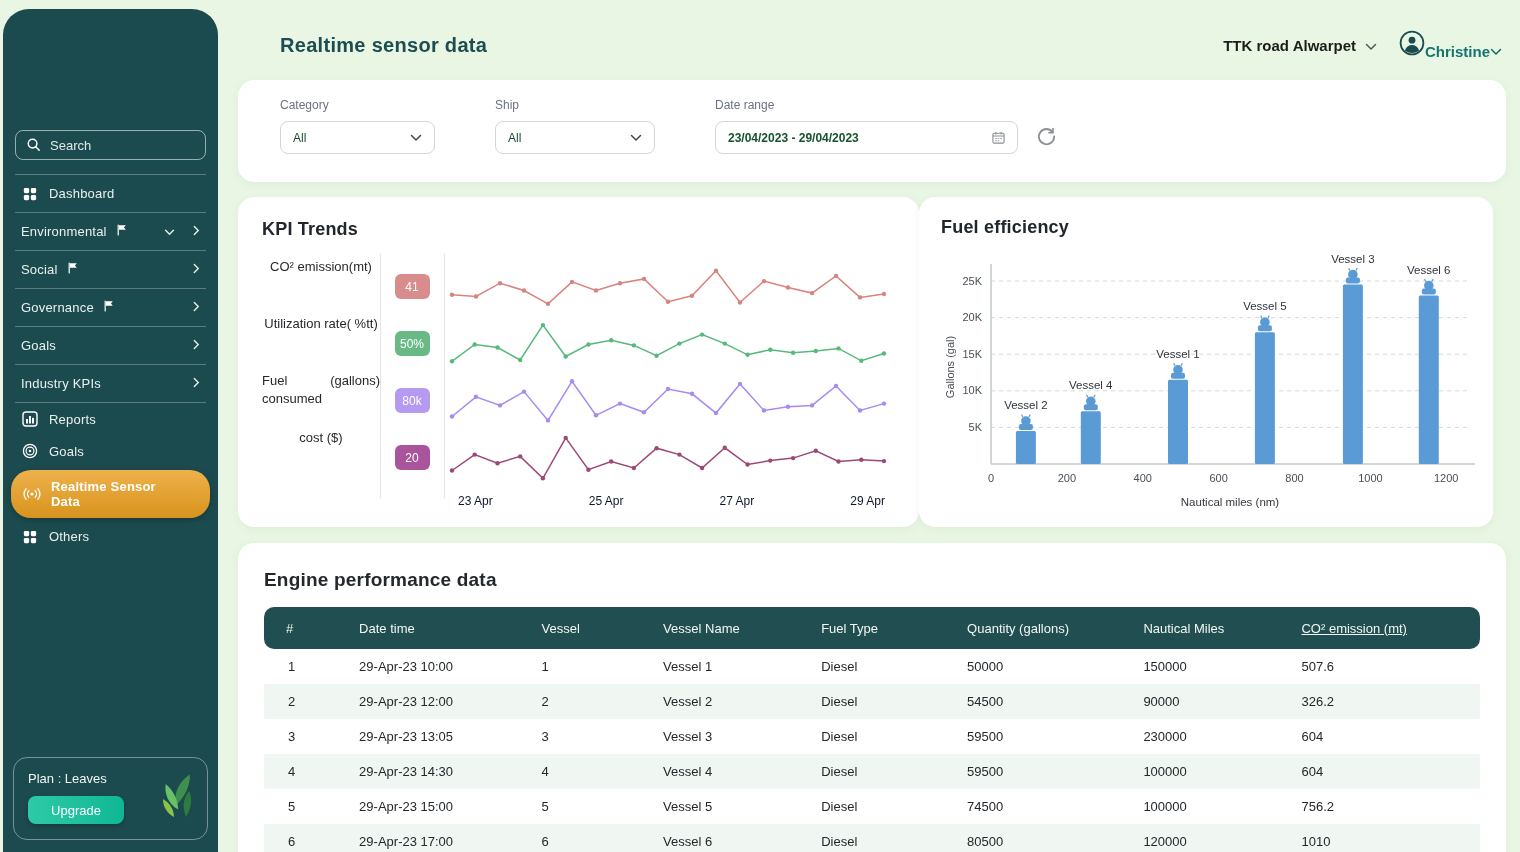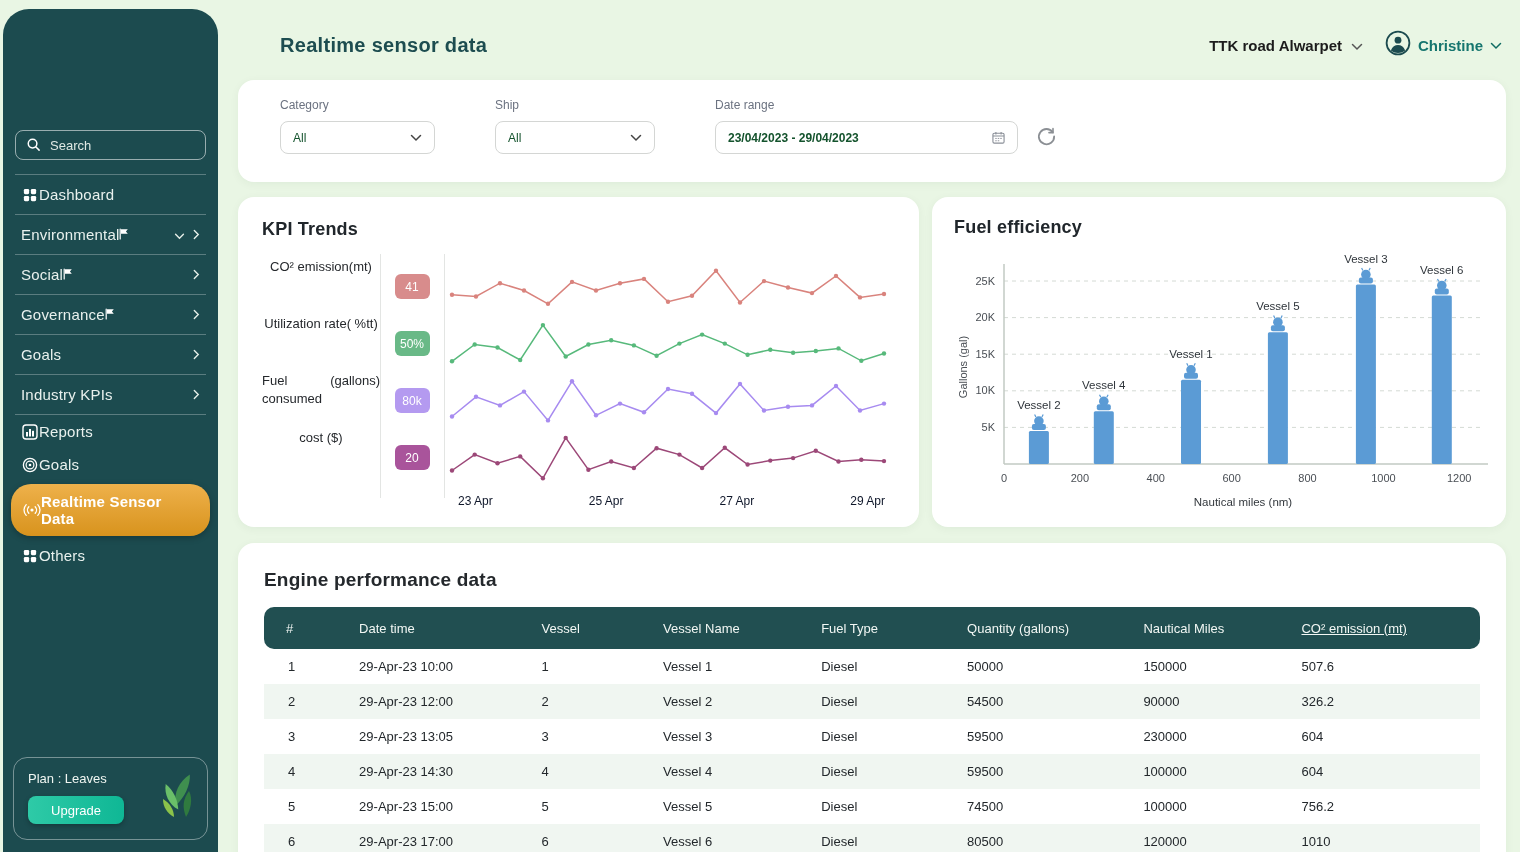--- a/index.html
+++ b/index.html
@@ -10,21 +10,21 @@
   .sidebar { position:absolute; left:3px; top:9px; width:215px; height:843px;
     background:#1c4b4f; border-radius:26px 26px 0 0; color:#e9f1ee; overflow:hidden; }
   .search-wrap { margin:121px 12px 0 12px; position:relative; }
   .search-input { width:100%; height:30px; background:transparent; border:1px solid rgba(255,255,255,.55);
     border-radius:8px; color:#eef5f1; font-size:13px; padding:0 10px 0 34px; outline:none;
     font-family:"Liberation Sans", sans-serif; }
   .search-input::placeholder { color:#dfe9e4; }
   .search-icon { position:absolute; left:11px; top:7px; }
   .nav { margin-top:14px; }
   .nav-divider { height:1px; background:rgba(255,255,255,.28); margin:0 12px; }
-  .nav-item { display:flex; align-items:center; padding:11px 18px; font-size:15px; cursor:pointer;
+  .nav-item { display:flex; align-items:center; gap:10px; padding:11px 18px; font-size:13px; cursor:pointer;
     letter-spacing:.2px; color:#e9f1ee; }
   .nav-item .grow { flex:1; }
   .nav-item.compact { padding:8px 18px; }
   .nav-item.active { background:linear-gradient(180deg,#eeb14b 0%,#d8931d 100%);
     border-radius:20px; margin:3px 8px; padding:9px 12px; color:#fff; font-weight:bold;
     box-shadow:0 2px 6px rgba(0,0,0,.25); }
   .nav-ico { width:18px; display:flex; justify-content:center; }
   .plan-box { position:absolute; left:10px; right:10px; bottom:12px; border:1px solid rgba(255,255,255,.4);
     border-radius:14px; padding:13px 14px 15px 14px; }
   .plan-label { font-size:13px; color:#f0f6f2; }
@@ -33,37 +33,37 @@
     font-family:"Liberation Sans", sans-serif; box-shadow:0 2px 5px rgba(0,0,0,.25); }
   .leaf-art { position:absolute; right:10px; bottom:14px; }
 
   
   .main { position:absolute; left:238px; top:0; width:1268px; }
   .topbar { display:flex; align-items:center; padding:30px 4px 0 42px; }
   .page-title { font-size:20px; font-weight:bold; color:#1d4d50; letter-spacing:.3px; }
   .topbar-right { margin-left:auto; display:flex; align-items:center; gap:8px; }
   .location-dd { display:flex; align-items:center; gap:9px; font-size:15px; color:#1c1c1c;
     font-weight:bold; cursor:pointer; }
-  .user-dd { display:flex; align-items:center; gap:7px; margin-left:14px; cursor:pointer; }
+  .user-dd { display:flex; align-items:flex-end; margin-left:14px; cursor:pointer; }
   .user-name { font-size:15px; color:#15756e; font-weight:bold; }
 
   
   .card { background:#fff; border-radius:16px; box-shadow:0 2px 10px rgba(20,60,40,.05); }
   .filter-card { margin-top:20px; height:102px; padding:18px 26px 0 42px; display:flex; gap:60px; }
   .field { }
   .field-label { font-size:12px; color:#6b7280; margin-bottom:9px; }
   .select, .date-input { height:33px; border:1px solid #d4d6d4; border-radius:8px; background:#fff;
     display:flex; align-items:center; font-size:12px; color:#14532d; cursor:pointer; }
   .select { width:155px; padding:0 12px; justify-content:space-between; }
   .date-wrap { display:flex; align-items:flex-end; gap:18px; }
   .date-input { width:303px; padding:8px 12px; justify-content:space-between; font-weight:bold; }
   .refresh-btn { background:none; border:none; cursor:pointer; margin-bottom:4px; }
 
   
-  .charts-row { display:flex; gap:13px; margin-top:15px; }
+  .charts-row { display:flex; margin-top:15px; }
   .kpi-card { width:681px; height:330px; padding:22px 24px; }
   .fuel-card { width:574px; height:330px; padding:20px 22px; }
   .card-title { font-size:18px; font-weight:bold; color:#20262b; letter-spacing:.2px; }
   .kpi-body { position:relative; margin-top:18px; }
   .kpi-grid { display:grid; grid-template-columns:118px 64px 1fr; }
   .kpi-label-cell { display:flex; flex-direction:row; justify-content:center; height:57px;
     font-size:13px; color:#25282c; line-height:1.35; }
   .kpi-badge-cell { display:flex; align-items:center; justify-content:center; height:57px; }
   .kpi-badge { width:35px; height:25px; border-radius:6px; color:#fff; font-size:12px;
     display:flex; align-items:center; justify-content:center; }

